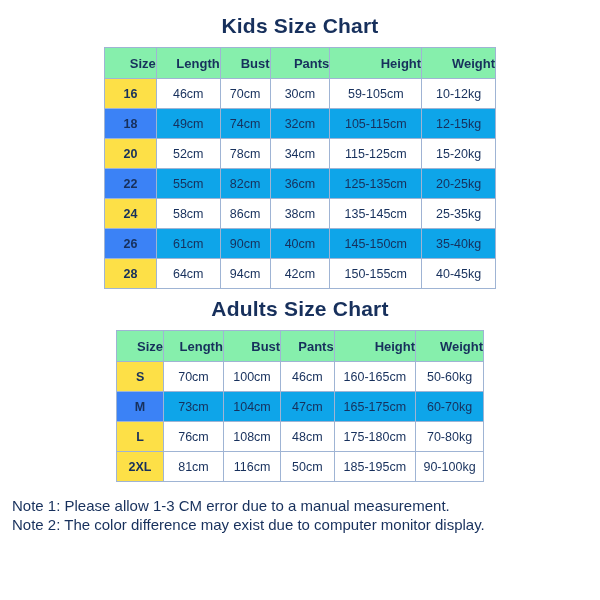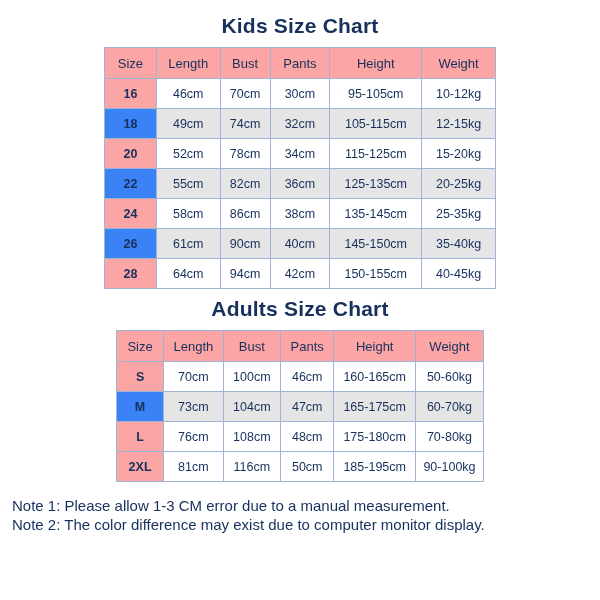--- a/index.html
+++ b/index.html
@@ -46,31 +46,32 @@
   th, td {
     border: 1px solid #9fb4d4;
     text-align: center;
     font-size: 12.5px;
     color: #17305c;
     padding: 0;
     height: 29px;
     white-space: nowrap;
   }
   thead th {
-    background: #fca5a5;
-    font-weight: normal;
+    background: #86efac;
+    font-weight: bold;
     font-size: 13px;
     height: 30px;
+    text-align: right;
   }
   tbody td:first-child {
-    background: #fca5a5;
+    background: #fde047;
     font-weight: bold;
   }
   tbody tr.shade td {
-    background: #e5e5e5;
+    background: #0ea5e9;
   }
   tbody tr.shade td:first-child {
     background: #3b82f6;
   }
   .notes {
     margin-top: 14px;
     padding-left: 12px;
   }
   .note {
     font-size: 15px;
@@ -119,21 +120,21 @@
           <th>Height</th>
           <th>Weight</th>
         </tr>
       </thead>
       <tbody>
         <tr>
           <td>16</td>
           <td>46cm</td>
           <td>70cm</td>
           <td>30cm</td>
-          <td>95-105cm</td>
+          <td>59-105cm</td>
           <td>10-12kg</td>
         </tr>
         <tr class="shade">
           <td>18</td>
           <td>49cm</td>
           <td>74cm</td>
           <td>32cm</td>
           <td>105-115cm</td>
           <td>12-15kg</td>
         </tr>

